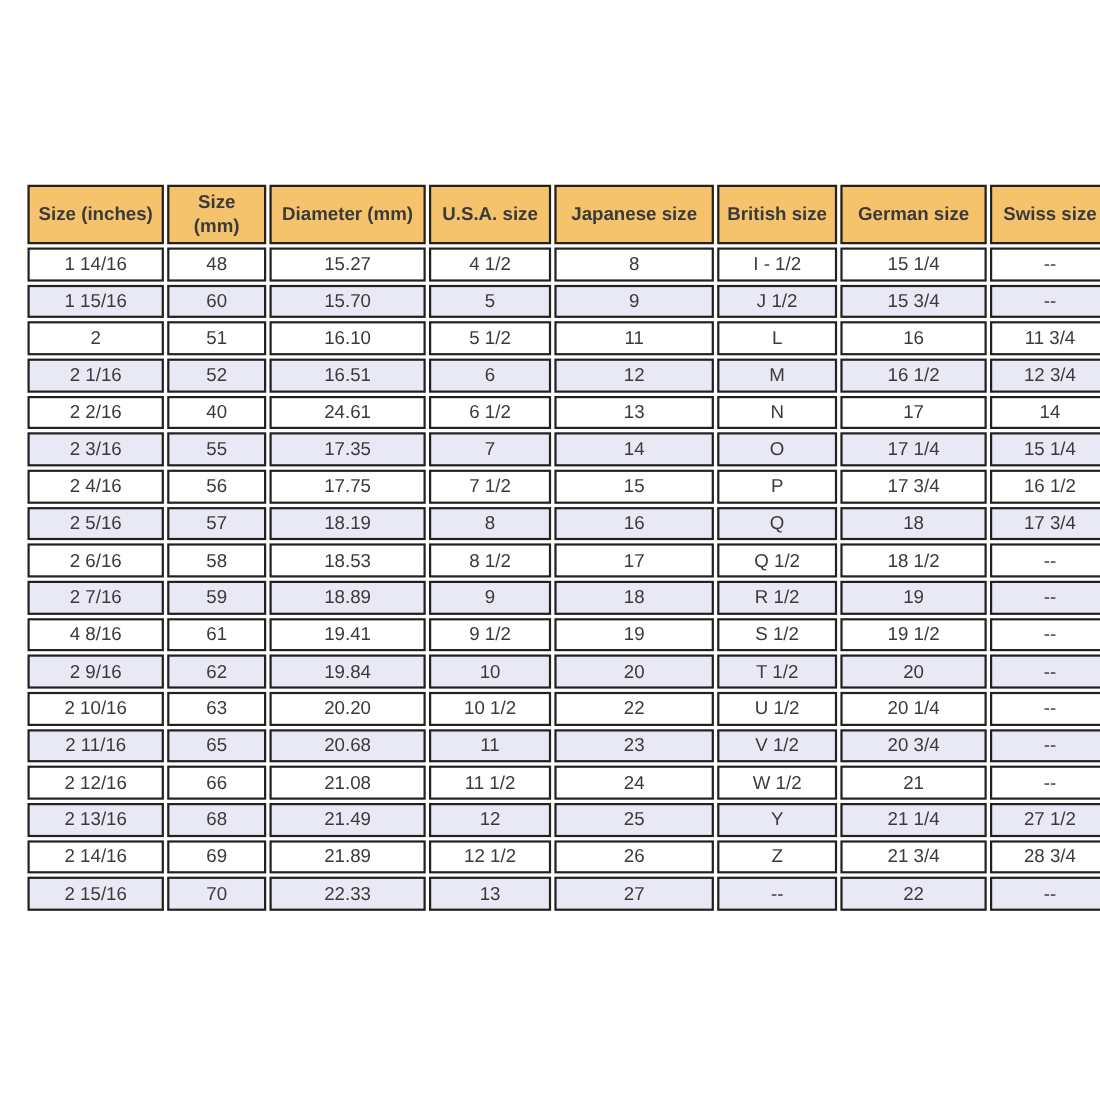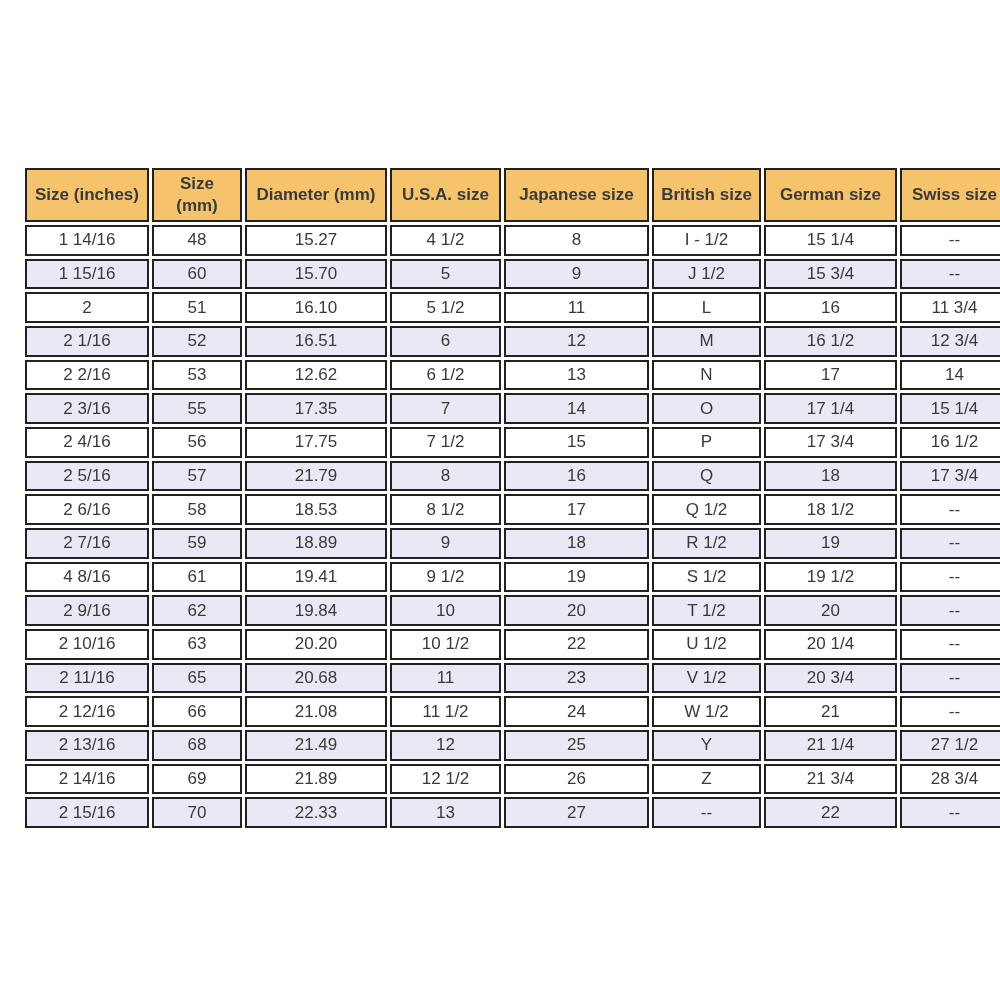--- a/index.html
+++ b/index.html
@@ -104,22 +104,22 @@
           <td>52</td>
           <td>16.51</td>
           <td>6</td>
           <td>12</td>
           <td>M</td>
           <td>16 1/2</td>
           <td>12 3/4</td>
         </tr>
         <tr>
           <td>2 2/16</td>
-          <td>53</td>
-          <td>12.62</td>
+          <td>40</td>
+          <td>24.61</td>
           <td>6 1/2</td>
           <td>13</td>
           <td>N</td>
           <td>17</td>
           <td>14</td>
         </tr>
         <tr>
           <td>2 3/16</td>
           <td>55</td>
           <td>17.35</td>
@@ -135,21 +135,21 @@
           <td>17.75</td>
           <td>7 1/2</td>
           <td>15</td>
           <td>P</td>
           <td>17 3/4</td>
           <td>16 1/2</td>
         </tr>
         <tr>
           <td>2 5/16</td>
           <td>57</td>
-          <td>21.79</td>
+          <td>18.19</td>
           <td>8</td>
           <td>16</td>
           <td>Q</td>
           <td>18</td>
           <td>17 3/4</td>
         </tr>
         <tr>
           <td>2 6/16</td>
           <td>58</td>
           <td>18.53</td>

